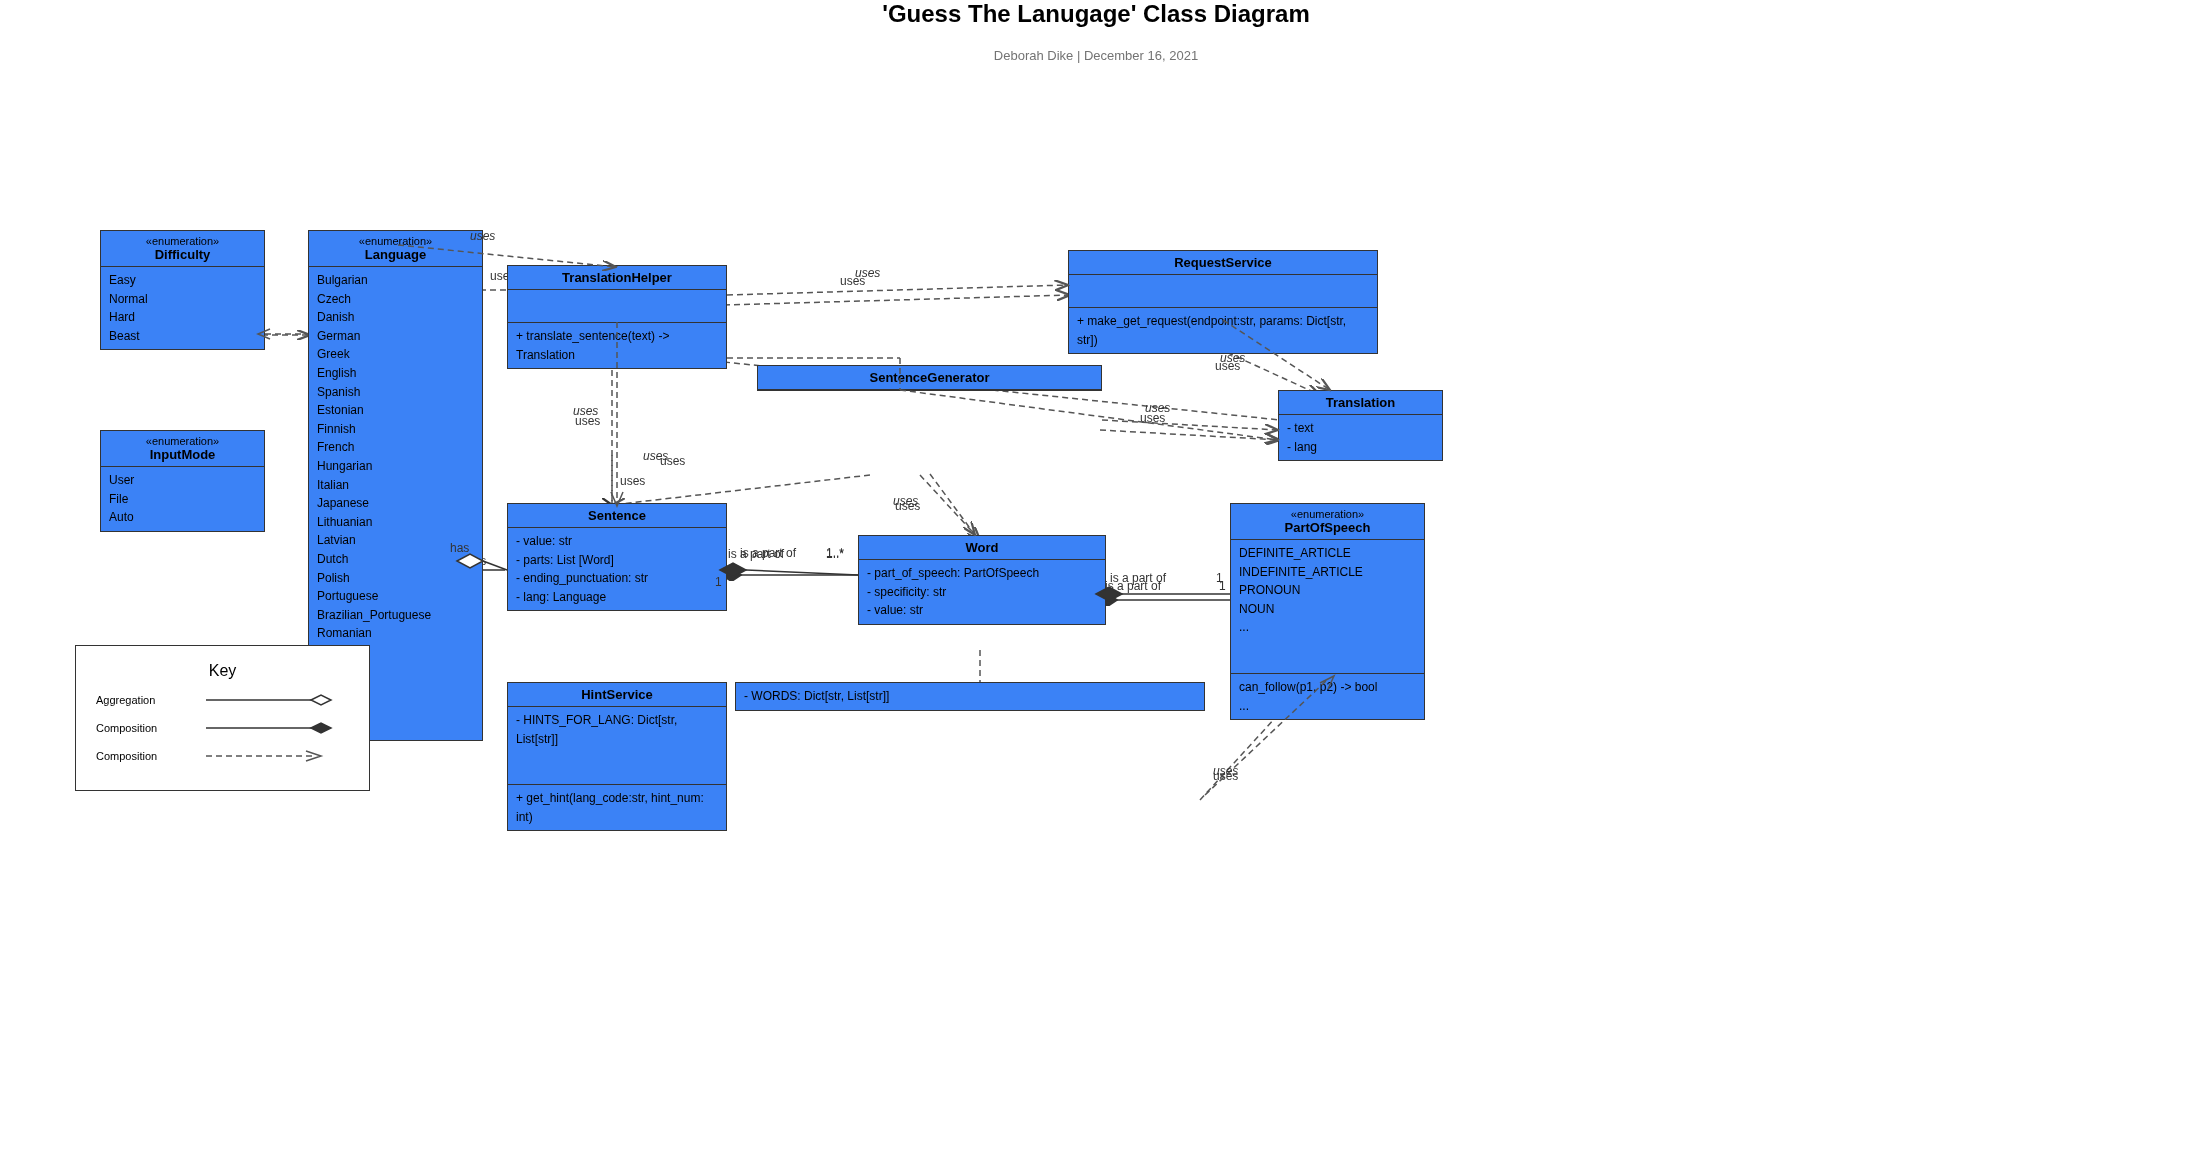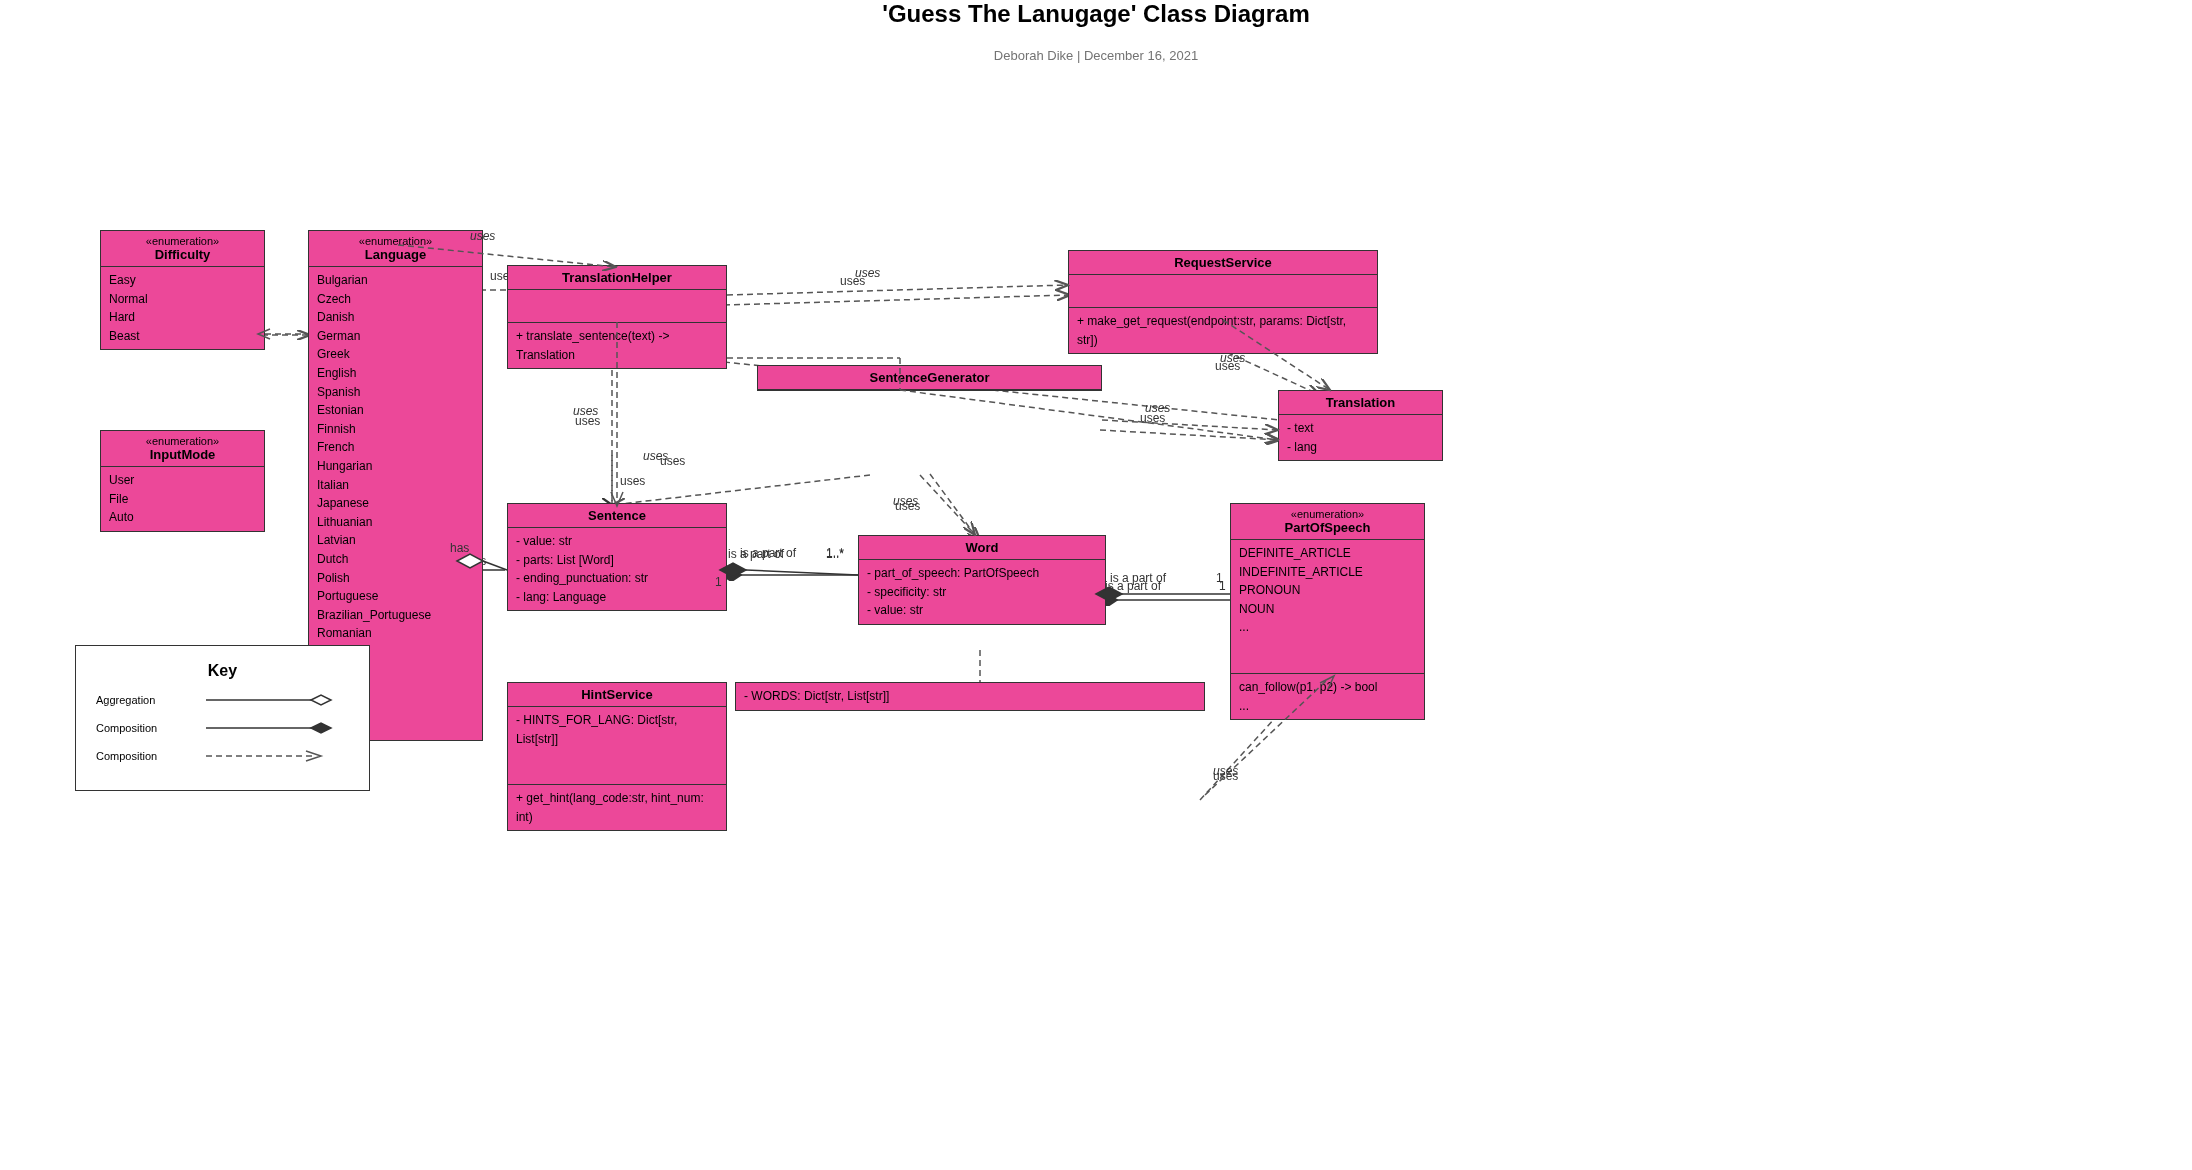--- a/index.html
+++ b/index.html
@@ -28,21 +28,21 @@
       position: absolute;
       top: 110px;
       left: 0;
       width: 2192px;
       height: 1060px;
     }
     
     .uml-box {
       position: absolute;
       border: 1.5px solid #333;
-      background: #ec4899;
+      background: #3b82f6;
     }
     .uml-box .box-header {
       border-bottom: 1.5px solid #333;
       padding: 4px 8px;
       text-align: center;
       font-weight: bold;
     }
     .uml-box .box-stereotype {
       font-weight: normal;
       font-size: 11px;
@@ -68,21 +68,21 @@
       pointer-events: none;
     }
     
     .key-box {
       position: absolute;
       border: 1.5px solid #333;
       background: #fff;
       padding: 12px 16px;
     }
     .key-title {
-      font-weight: bold;
+      font-weight: normal;
       font-size: 16px;
       text-align: center;
       margin-bottom: 10px;
     }
     .key-item {
       display: flex;
       align-items: center;
       margin-bottom: 8px;
       font-size: 11px;
     }

